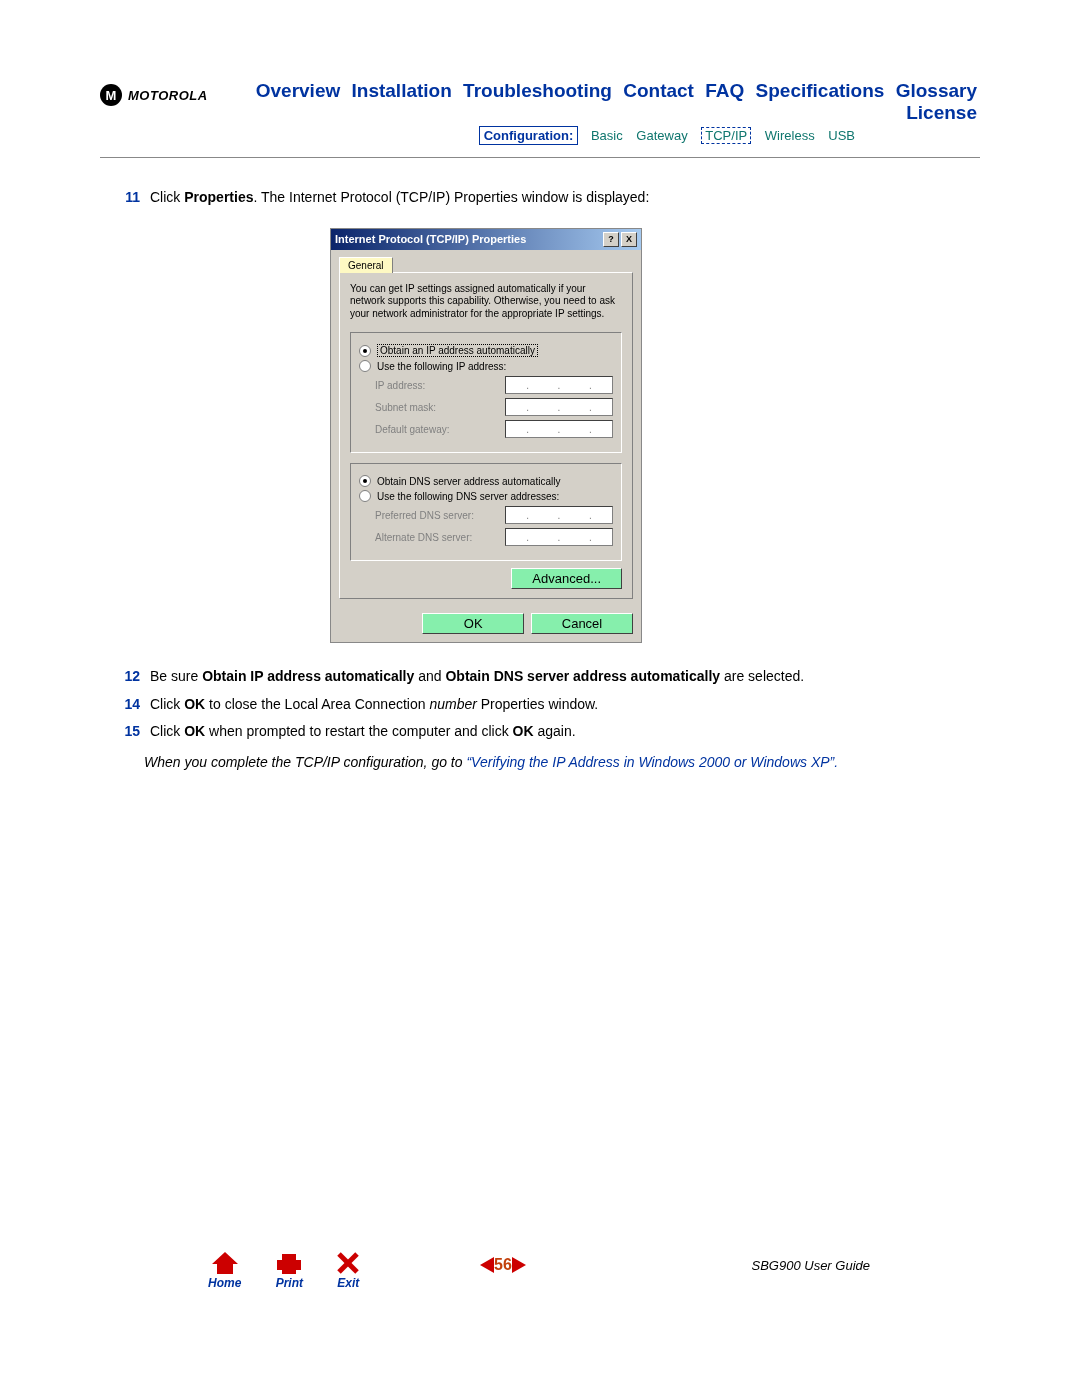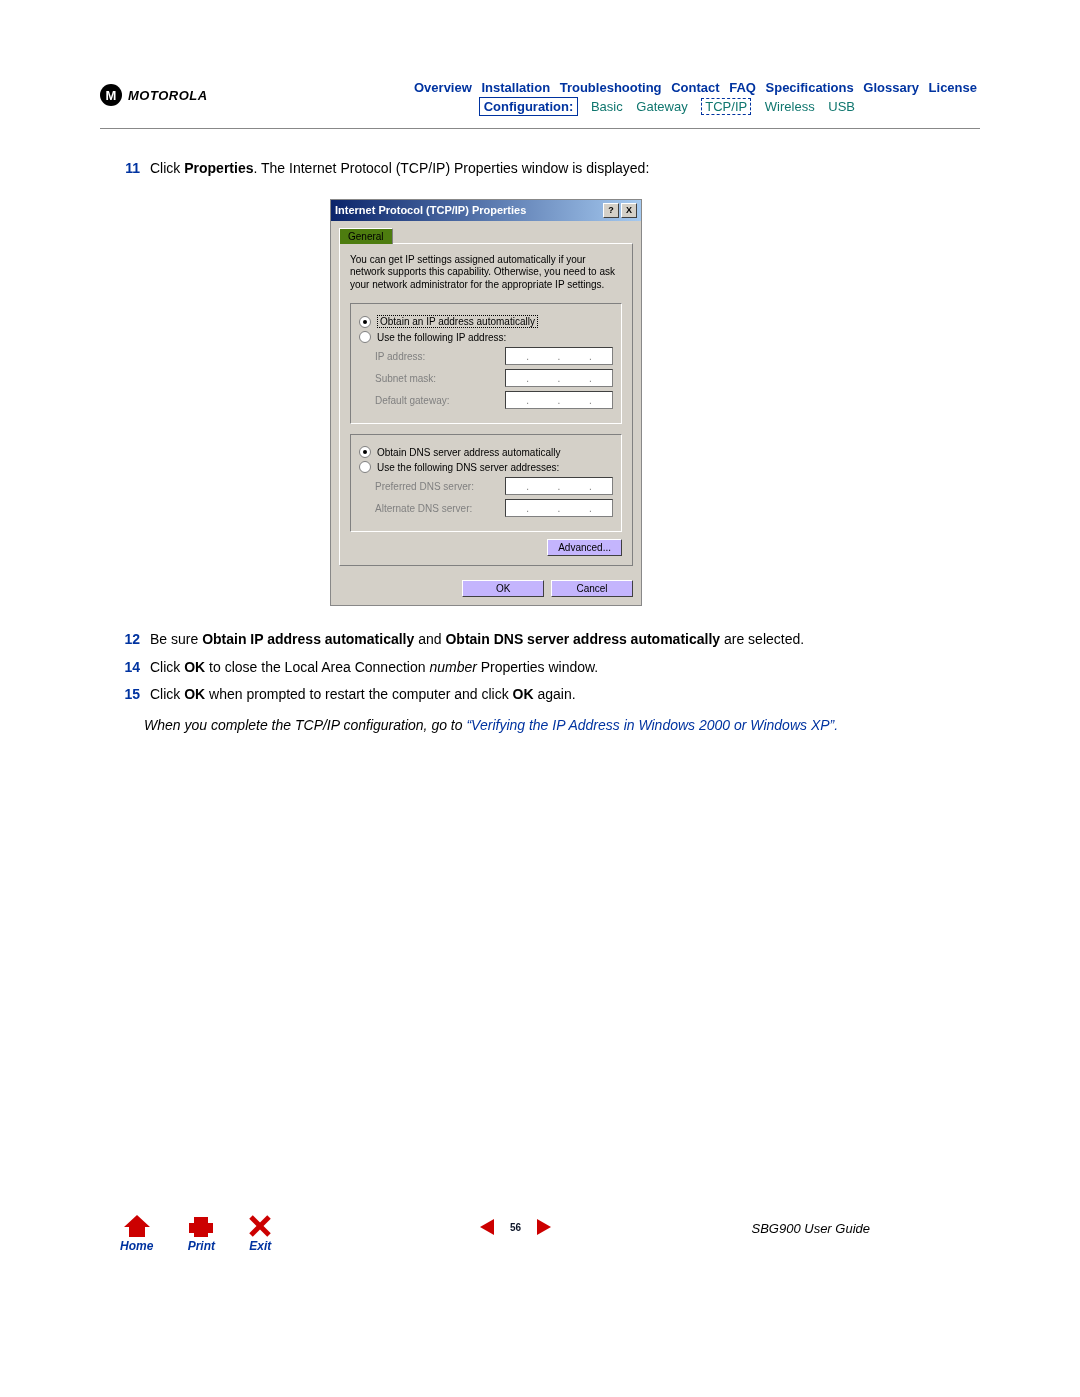--- a/index.html
+++ b/index.html
@@ -42,21 +42,21 @@
     font-weight: 900;
     font-size: 13px;
     font-style: italic;
     letter-spacing: 0.5px;
   }
   .nav-col {
     margin-left: auto;
     text-align: right;
   }
   .nav-top {
-    font-size: 13px;
+    font-size: 19px;
     font-weight: bold;
     color: #0033A0;
   }
   .nav-top a {
     color: #0033A0;
     text-decoration: none;
     margin: 0 3px;
   }
   .nav-sub {
     margin-top: 4px;
@@ -137,21 +137,21 @@
     font-weight: bold;
     text-align: center;
     line-height: 12px;
     margin-left: 2px;
   }
   .dlg-body {
     padding: 6px 8px 8px 8px;
   }
   .tab {
     display: inline-block;
-    background: #4d7c0f;
+    background: #fef9c3;
     border: 1px solid #fff;
     border-bottom: none;
     border-right-color: #808080;
     padding: 2px 8px;
     font-size: 10px;
     position: relative;
     top: 1px;
   }
   .tab-panel {
     border: 1px solid #fff;
@@ -198,65 +198,66 @@
     height: 16px;
     background: #fff;
     border: 1px solid #808080;
     border-top-color:#404040;
     border-left-color:#404040;
     display:flex;align-items:center;justify-content:space-around;
     color:#808080;
     padding: 0 6px;
   }
   .btn {
-    background: #c4b5fd;
+    background: #86efac;
     border: 1px solid #fff;
     border-right-color:#404040;
     border-bottom-color:#404040;
-    padding: 2px 10px;
-    font-size: 10px;
+    padding: 2px 20px;
+    font-size: 13px;
   }
   .btn-row-right { text-align: right; margin-top: 6px; }
   .dlg-footer {
     text-align: right;
     padding: 6px 8px 8px 8px;
   }
   .dlg-footer .btn { width: 60px; display:inline-block; text-align:center; margin-left:4px;}
   .para {
     margin: 10px 0 0 44px;
     line-height: 1.45;
     font-style: italic;
   }
   .footer {
     position: relative;
     margin-top: 480px;
     padding: 0 20px;
   }
   .footer-icons {
     display: flex;
     gap: 34px;
+    margin-left: 88px;
   }
   .ficon {
     text-align: center;
     color: #0033A0;
     font-style: italic;
     font-size: 12px;
     font-weight: bold;
   }
   .ficon svg { display: block; margin: 0 auto 2px auto; }
   .pager {
     position: absolute;
     left: 380px;
     top: 4px;
     display: flex;
     align-items: center;
-    gap: 16px;
-    color: #0f172a;
-    font-weight: bold;
-    font-size: 10px;
+    gap: 0;
+    color: #c2410c;
+    font-weight: bold;
+    font-size: 16px;
   }
   .arrow {
     width: 0; height: 0;
     border-top: 8px solid transparent;
     border-bottom: 8px solid transparent;
   }
   .arrow.left { border-right: 14px solid #CC0000; }
   .arrow.right { border-left: 14px solid #CC0000; }
   .guide-label {
     position: absolute;

